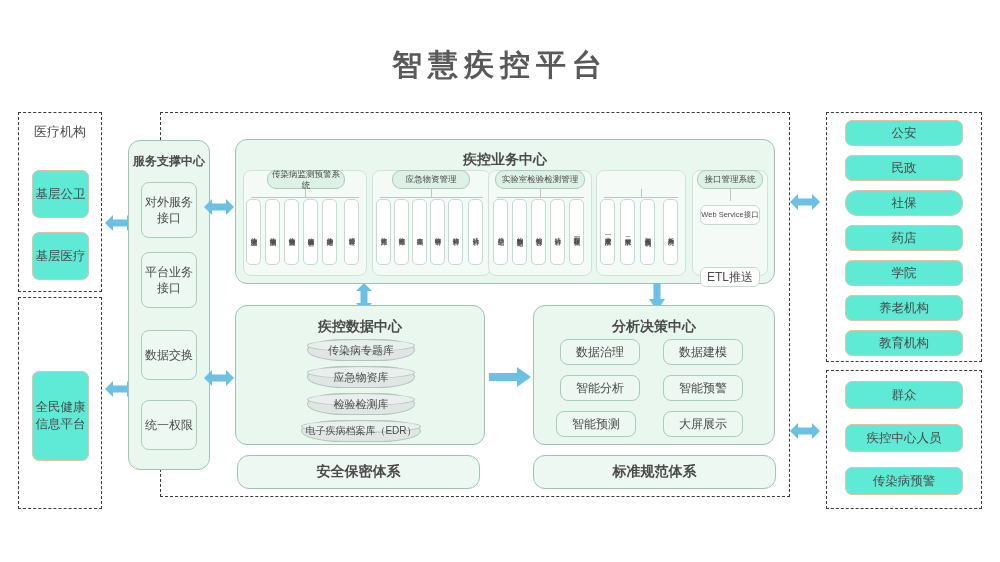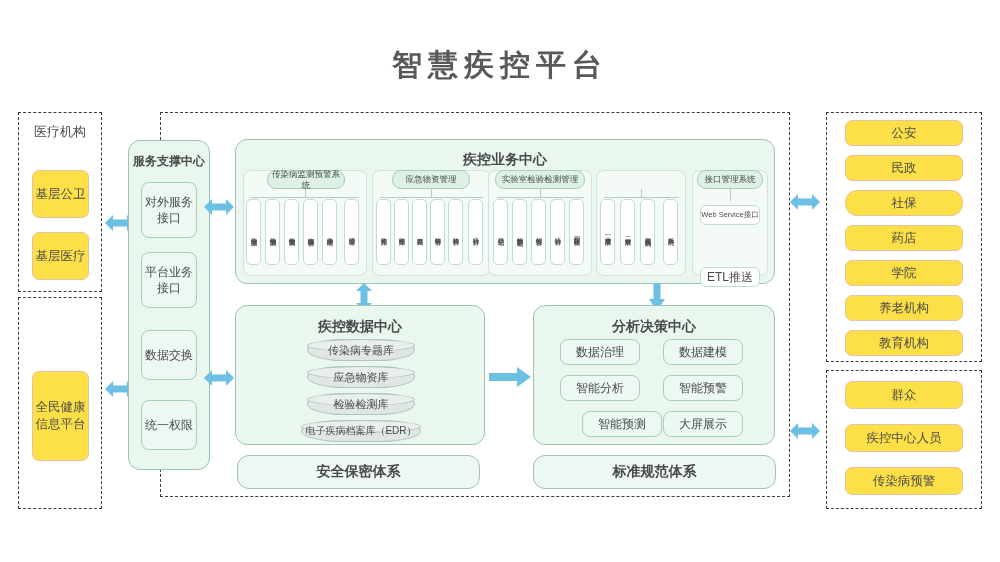--- a/index.html
+++ b/index.html
@@ -29,21 +29,21 @@
     box-sizing:border-box;
   }
   .dashed-label{
     position:absolute;left:0;top:10px;width:100%;
     text-align:center;font-size:13px;color:#4a4a4a;
   }
 
   
   .orange{
     position:absolute;
-    background:#fde047;
+    background:#5eead4;
     border:1px solid #e3c3a4;
     border-radius:7px;
     box-sizing:border-box;
     display:flex;align-items:center;justify-content:center;
     text-align:center;
     font-size:12.5px;color:#4a4a4a;
     line-height:1.35;
   }
 
   
@@ -286,21 +286,21 @@
     </svg>
   </div>
 
   <div class="green-panel" style="left:533px;top:305px;width:242px;height:140px;">
     <div class="panel-title" style="top:12px;">分析决策中心</div>
   </div>
   <div class="green-box" style="left:560px;top:339px;width:80px;height:26px;">数据治理</div>
   <div class="green-box" style="left:663px;top:339px;width:80px;height:26px;">数据建模</div>
   <div class="green-box" style="left:560px;top:375px;width:80px;height:26px;">智能分析</div>
   <div class="green-box" style="left:663px;top:375px;width:80px;height:26px;">智能预警</div>
-  <div class="green-box" style="left:582px;top:411px;width:80px;height:26px;">智能预测</div>
+  <div class="green-box" style="left:556px;top:411px;width:80px;height:26px;">智能预测</div>
   <div class="green-box" style="left:663px;top:411px;width:80px;height:26px;">大屏展示</div>
 
   <div class="wide-bar" style="left:237px;top:455px;width:243px;height:34px;">安全保密体系</div>
   <div class="wide-bar" style="left:533px;top:455px;width:243px;height:34px;">标准规范体系</div>
 
   <div class="arrow" style="left:790px;top:191px;">
     <svg width="30" height="22" viewBox="0 0 30 22">
       <path d="M0 11 L8 3 L8 7.5 L22 7.5 L22 3 L30 11 L22 19 L22 14.5 L8 14.5 L8 19 Z" fill="#6cc0e4"></path>
     </svg>
   </div>

